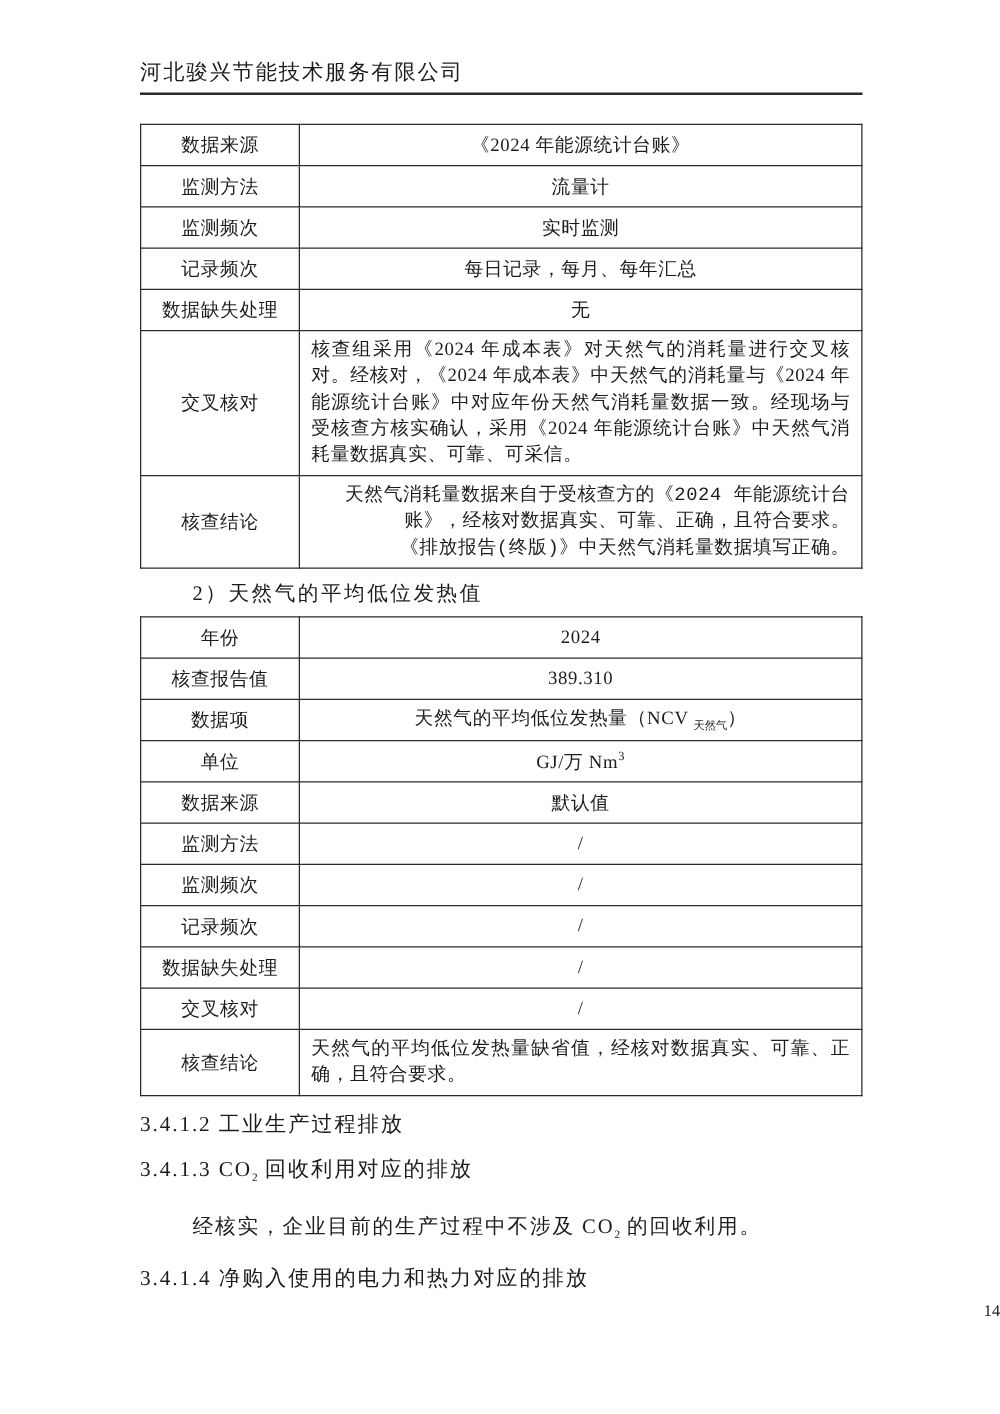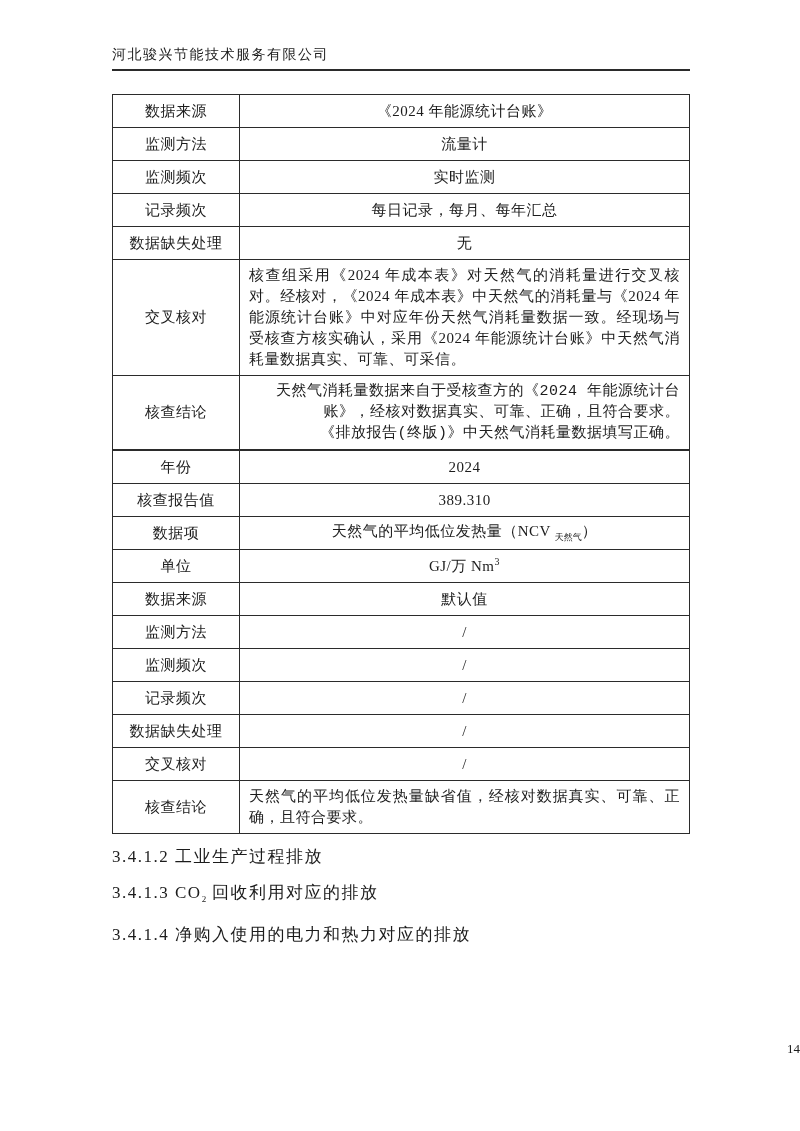--- a/index.html
+++ b/index.html
@@ -10,21 +10,21 @@
     font-family:"Liberation Serif","DejaVu Serif",serif;
     color:#1c1c1c;
     overflow:hidden;
   }
   .content { padding:46px 110px 0 112px; }
 
   
   .header {
     border-bottom:2px solid #2b2b2b;
     padding-bottom:5px;
-    font-size:14px;
+    font-size:17px;
     letter-spacing:1.5px;
   }
 
   
   table {
     border-collapse:collapse;
     width:578px;
     table-layout:fixed;
   }
   .table1 { margin-top:23px; }
@@ -119,20 +119,21 @@
       <td class="longtext">核查组采用《2024 年成本表》对天然气的消耗量进行交叉核对。经核对，《2024 年成本表》中天然气的消耗量与《2024 年能源统计台账》中对应年份天然气消耗量数据一致。经现场与受核查方核实确认，采用《2024 年能源统计台账》中天然气消耗量数据真实、可靠、可采信。</td>
     </tr>
     <tr>
       <td>核查结论</td>
       <td class="longtext preline">天然气消耗量数据来自于受核查方的《2024 年能源统计台账》，经核对数据真实、可靠、正确，且符合要求。
 《排放报告(终版)》中天然气消耗量数据填写正确。</td>
     </tr>
   </tbody>
     </table>
 
+  <div class="subheading">2）天然气的平均低位发热值</div>
 
   <table>
     <colgroup>
         <col class="c1">
         <col>
       </colgroup>
     <tbody>
         <tr class="single">
       <td>年份</td>
       <td>2024</td>
@@ -176,18 +177,19 @@
     <tr>
       <td>核查结论</td>
       <td class="longtext">天然气的平均低位发热量缺省值，经核对数据真实、可靠、正确，且符合要求。</td>
     </tr>
   </tbody>
     </table>
 
   <div class="section-heading first">3.4.1.2 工业生产过程排放</div>
 
   <div class="section-heading"><span>3.4.1.3 CO</span><span class="subsc">2</span><span> 回收利用对应的排放</span></div>
+  <div class="section-body"><span>经核实，企业目前的生产过程中不涉及 CO</span><span class="subsc">2</span><span> 的回收利用。</span></div>
 
   <div class="section-heading">3.4.1.4 净购入使用的电力和热力对应的排放</div>
 
 </div>
 
 <div class="page-number">14</div>
 
 </body></html>

